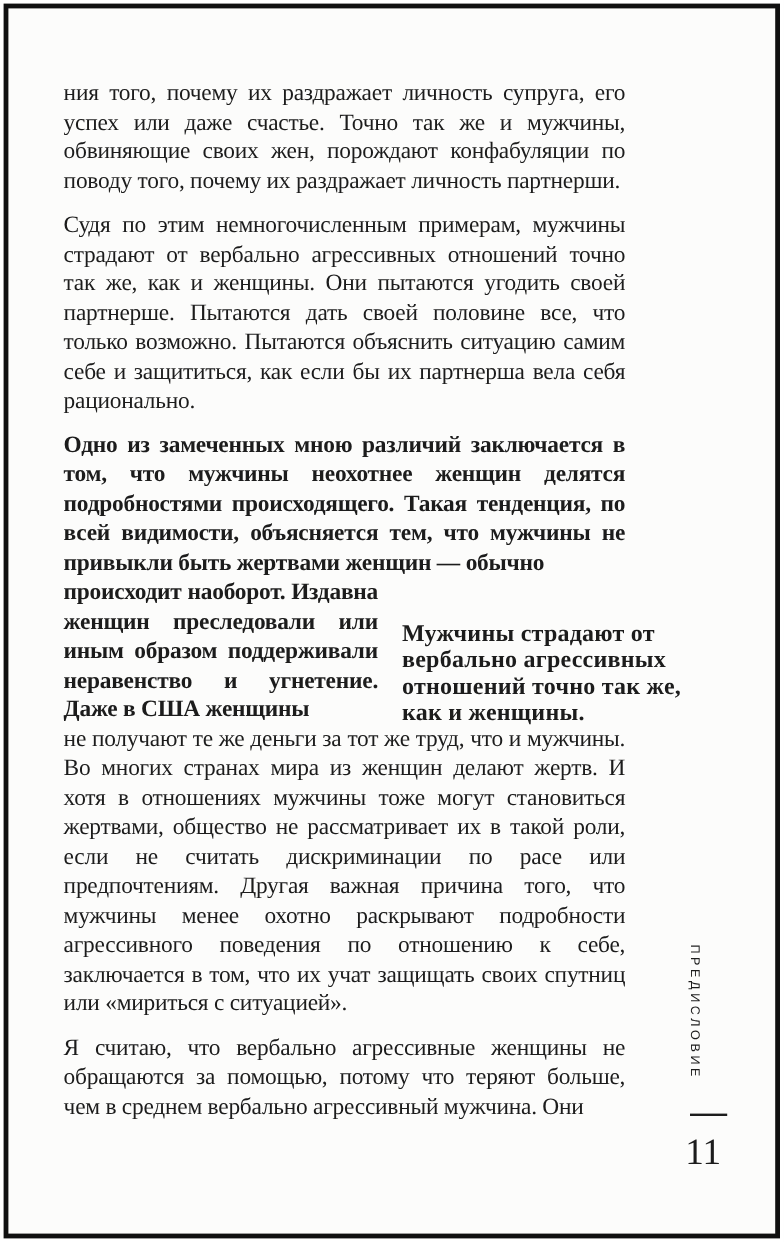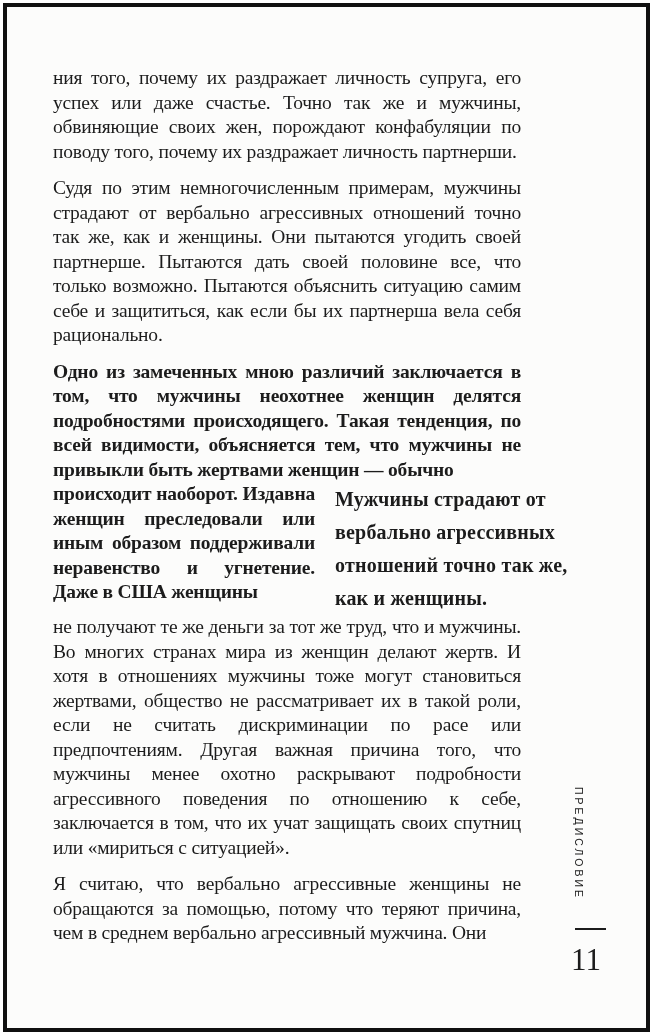--- a/index.html
+++ b/index.html
@@ -33,36 +33,36 @@
   .text-column p {
     margin: 0 16px 12px 0;
     text-align: justify;
     hyphens: auto;
     -webkit-hyphens: auto;
     letter-spacing: -0.2px;
   }
   p.no-gap { margin-bottom: 0; font-weight: bold; }
   .wrap-row {
     display: flex;
-    align-items: flex-start;
+    align-items: flex-end;
     width: 518px;
   }
   .wrap-row .narrow-col {
     flex: none;
     width: 262px;
     margin: 0;
   }
   .pull-quote {
     flex: none;
     width: 236px;
     margin-left: 20px;
     padding-top: 1px;
     font-weight: bold;
     font-size: 20px;
-    line-height: 33px;
+    line-height: 22px;
     letter-spacing: 0.2px;
     text-align: left;
     color: var(--text, #1c1c1c);
     hyphens: auto;
     -webkit-hyphens: auto;
   }
   .sidebar-label {
     position: absolute;
     left: 566px;
     top: 780px;
@@ -98,21 +98,21 @@
 
   <div class="text-column">
     <p>ния того, почему их раздражает личность супруга, его успех или даже счастье. Точно так же и мужчины, обвиняющие своих жен, порождают конфабуляции по поводу того, почему их раздражает личность партнерши.</p>
     <p>Судя по этим немногочисленным примерам, мужчины страдают от вербально агрессивных отношений точно так же, как и женщины. Они пытаются угодить своей партнерше. Пытаются дать своей половине все, что только возможно. Пытаются объяснить ситуацию самим себе и защититься, как если бы их партнерша вела себя рационально.</p>
     <p class="no-gap">Одно из замеченных мною различий заключается в том, что мужчины неохотнее женщин делятся подробностями происходящего. Такая тенденция, по всей видимости, объясняется тем, что мужчины не привыкли быть жертвами женщин — обычно</p>
     <div class="wrap-row">
       <p class="narrow-col no-gap">происходит наоборот. Издавна женщин преследовали или иным образом поддерживали неравенство и угнетение. Даже в США женщины</p>
       <div class="pull-quote">Мужчины страдают от вербально агрессивных отношений точно так же, как и женщины.</div>
     </div>
     <p>не получают те же деньги за тот же труд, что и мужчины. Во многих странах мира из женщин делают жертв. И хотя в отношениях мужчины тоже могут становиться жертвами, общество не рассматривает их в такой роли, если не считать дискриминации по расе или предпочтениям. Другая важная причина того, что мужчины менее охотно раскрывают подробности агрессивного поведения по отношению к себе, заключается в том, что их учат защищать своих спутниц или «мириться с ситуацией».</p>
-    <p>Я считаю, что вербально агрессивные женщины не обращаются за помощью, потому что теряют причина, чем в среднем вербально агрессивный мужчина. Они</p>
+    <p>Я считаю, что вербально агрессивные женщины не обращаются за помощью, потому что теряют больше, чем в среднем вербально агрессивный мужчина. Они</p>
   </div>
 
   <div class="sidebar-label">ПРЕДИСЛОВИЕ</div>
 
   <div class="footer-rule"></div>
 
   <div class="page-number">11</div>
 
 </div>
 

